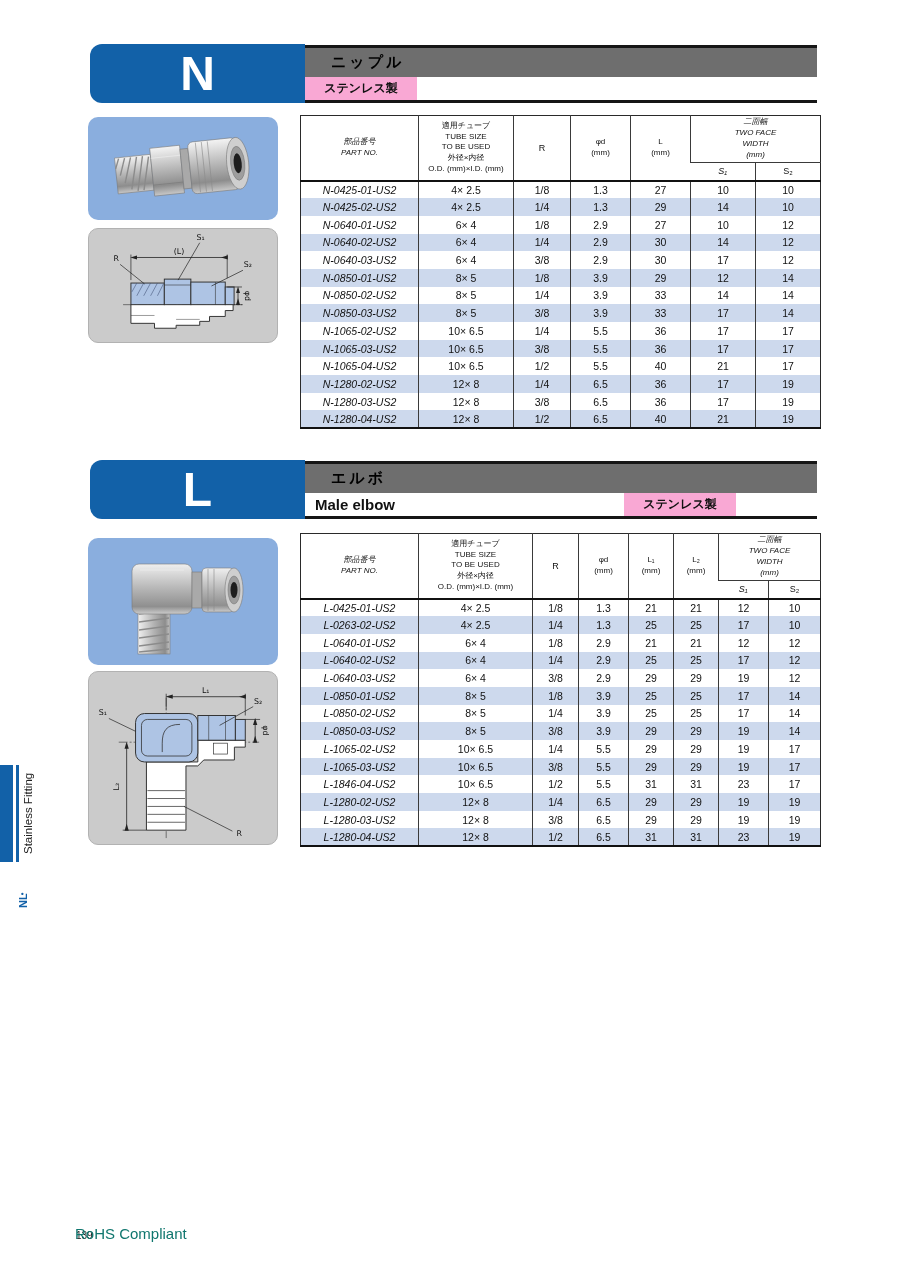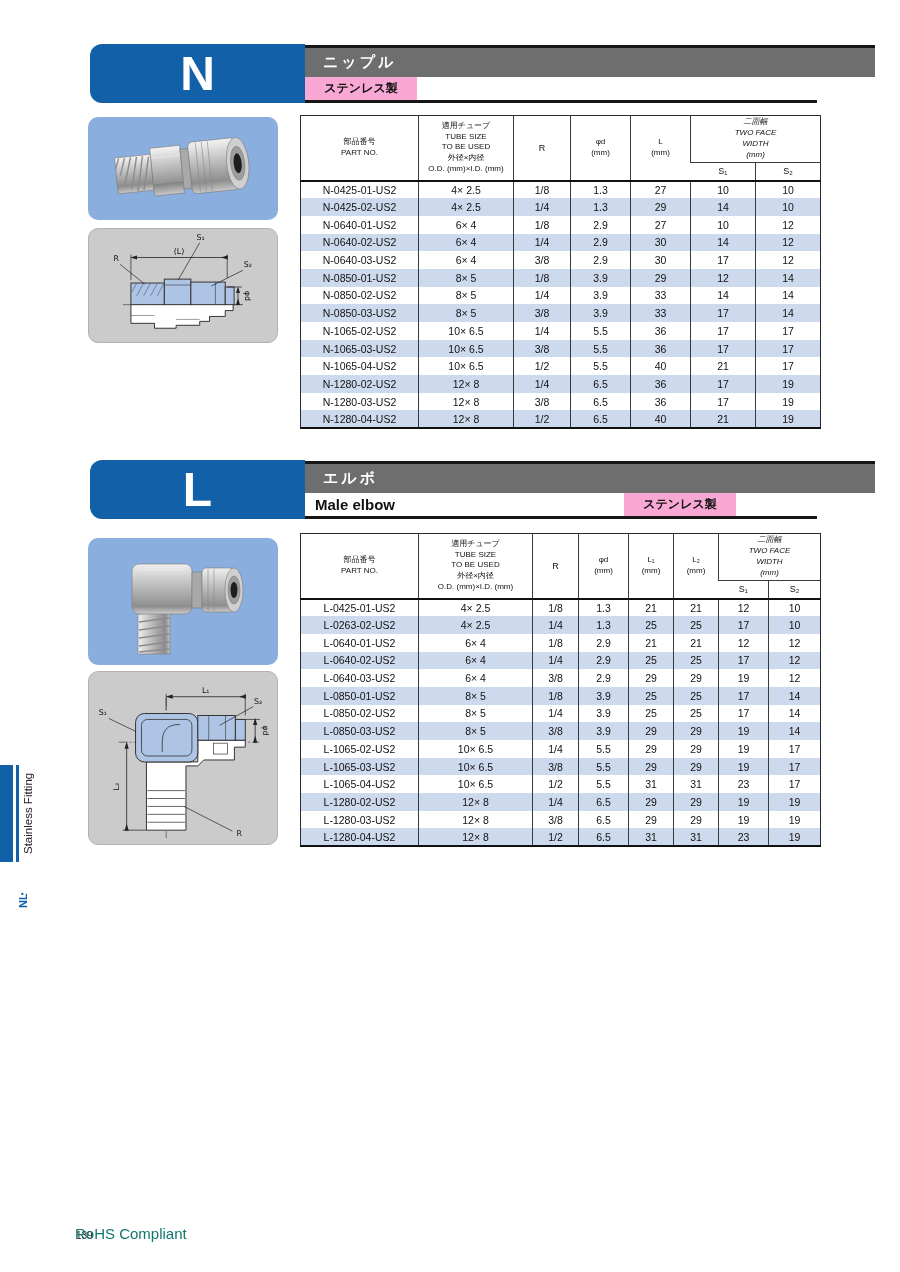--- a/index.html
+++ b/index.html
@@ -5,24 +5,24 @@
   * { margin:0; padding:0; box-sizing:border-box; }
   html,body { background:#ffffff; }
   body { font-family:"Liberation Sans","DejaVu Sans",sans-serif; color:#1a1a1a; }
   .page { position:relative; width:900px; height:1272px; background:#fff; overflow:hidden; }
 
   
   .letter-box { position:absolute; left:90px; width:215px; height:59px;
     background:#1261a8; border-radius:12px 0 0 12px;
     display:flex; align-items:center; justify-content:center;
     color:#fff; font-size:48px; font-weight:bold; line-height:1; }
-  .bar-jp { position:absolute; left:305px; width:570px; height:32px;
+  .bar-jp { position:absolute; left:305px; width:512px; height:32px;
     background:#6e6e6e; border-top:3px solid #161616;
-    color:#ffffff; font-size:15px; font-weight:bold; letter-spacing:3px;
-    display:flex; align-items:center; padding-left:18px; }
+    color:#000000; font-size:15px; font-weight:bold; letter-spacing:3px;
+    display:flex; align-items:center; padding-left:26px; }
   .bar-en { position:absolute; left:305px; width:512px; height:26px;
     background:#fff; border-bottom:3px solid #161616;
     display:flex; align-items:stretch; }
   .title-en { flex:1; display:flex; align-items:center; padding-left:10px;
     font-size:15px; font-weight:bold; color:#111; }
   .badge-jp { width:112px; background:#f9a8d4; display:flex; align-items:center;
     justify-content:center; font-size:12px; font-weight:bold; color:#111; }
   .badge-en { width:79px; background:#c5d0e9; margin-left:2px; display:flex;
     align-items:center; justify-content:center; font-size:13px; font-weight:bold; color:#111;margin-top:48px; }
 
@@ -30,21 +30,21 @@
   .photo-box { position:absolute; left:88px; width:190px; background:#8aaede;
     border-radius:10px; overflow:hidden; }
   .diagram-box { position:absolute; left:88px; width:190px; background:#cbcbcb;
     border:1px solid #b2b2b2; border-radius:10px; overflow:hidden; }
 
   
   .ptable { position:absolute; left:300px; width:520px; border-collapse:collapse;
     table-layout:fixed; background:#fff; border:1.5px solid #2a2a2a; border-bottom:2.5px solid #111; }
   .ptable th, .ptable td { border-left:1px solid #3a3a3a; text-align:center;
     vertical-align:middle; padding:0; }
-  .ptable th:first-child, .ptable td:first-child { border-left:none; }
+  .ptable th:first-child, .ptable td:first-child { border-left:none;font-style:italic; }
   .ptable thead { border-bottom:2.5px solid #111; }
   .ptable thead th { font-weight:normal; font-size:8px; line-height:1.35;
     white-space:pre-line; color:#111; }
   .ptable thead tr.h1 { height:47px; }
   .ptable thead tr.h2 { height:18px; }
   .ptable thead th.group { border-bottom:1px solid #3a3a3a;font-style:italic; }
   .ptable thead th.sub { font-size:9px; }
   .ptable tbody tr { height:17.7px; }
   .ptable tbody tr:nth-child(even) { background:#cdd9ed; }
   .ptable tbody td { font-size:10.5px; color:#111; }
@@ -543,21 +543,21 @@
           <td>L-1065-03-US2</td>
           <td>10× 6.5</td>
           <td>3/8</td>
           <td>5.5</td>
           <td>29</td>
           <td>29</td>
           <td>19</td>
           <td>17</td>
         </tr>
         <tr>
-          <td>L-1065-04-US2</td>
+          <td>L-1846-04-US2</td>
           <td>10× 6.5</td>
           <td>1/2</td>
           <td>5.5</td>
           <td>31</td>
           <td>31</td>
           <td>23</td>
           <td>17</td>
         </tr>
         <tr>
           <td>L-1280-02-US2</td>

